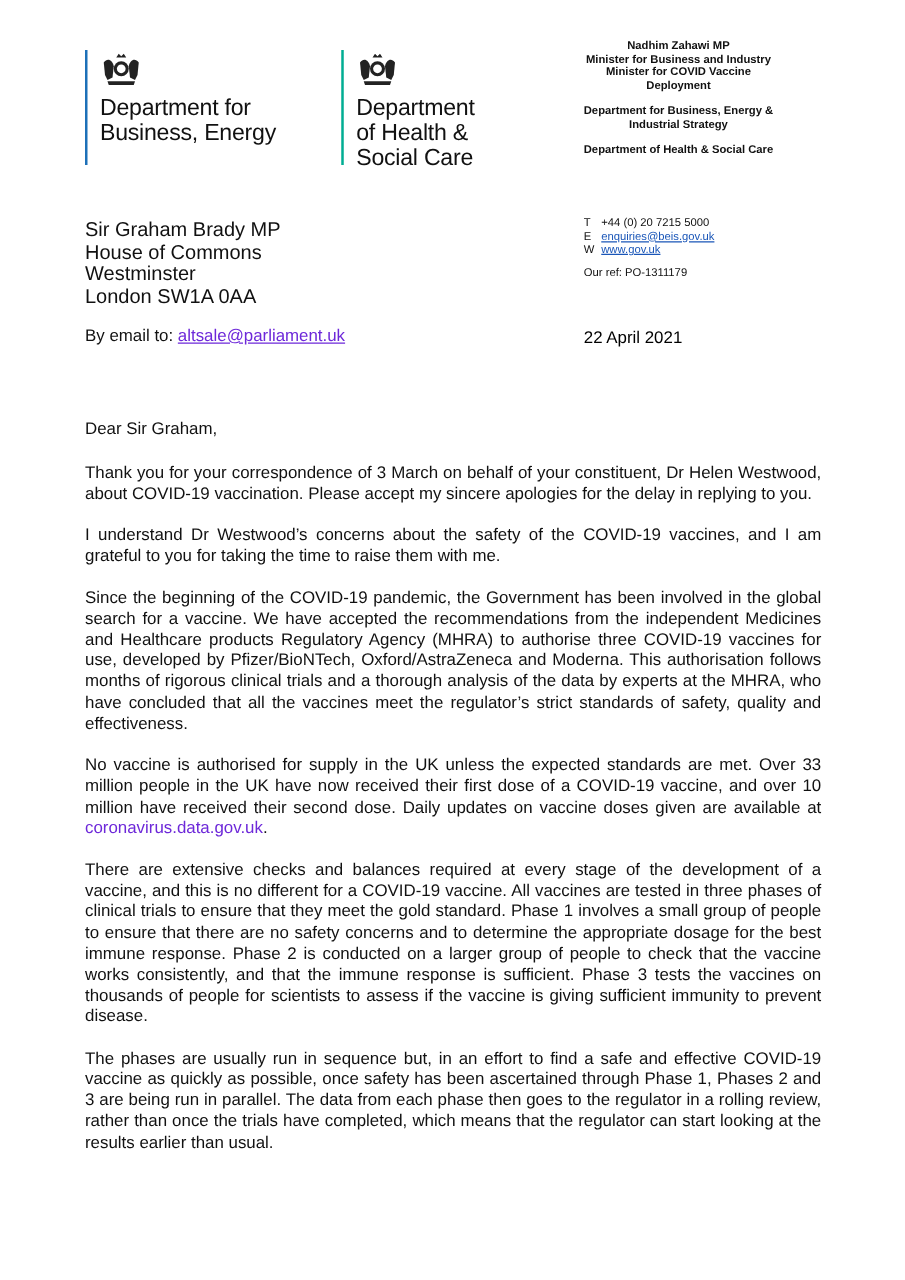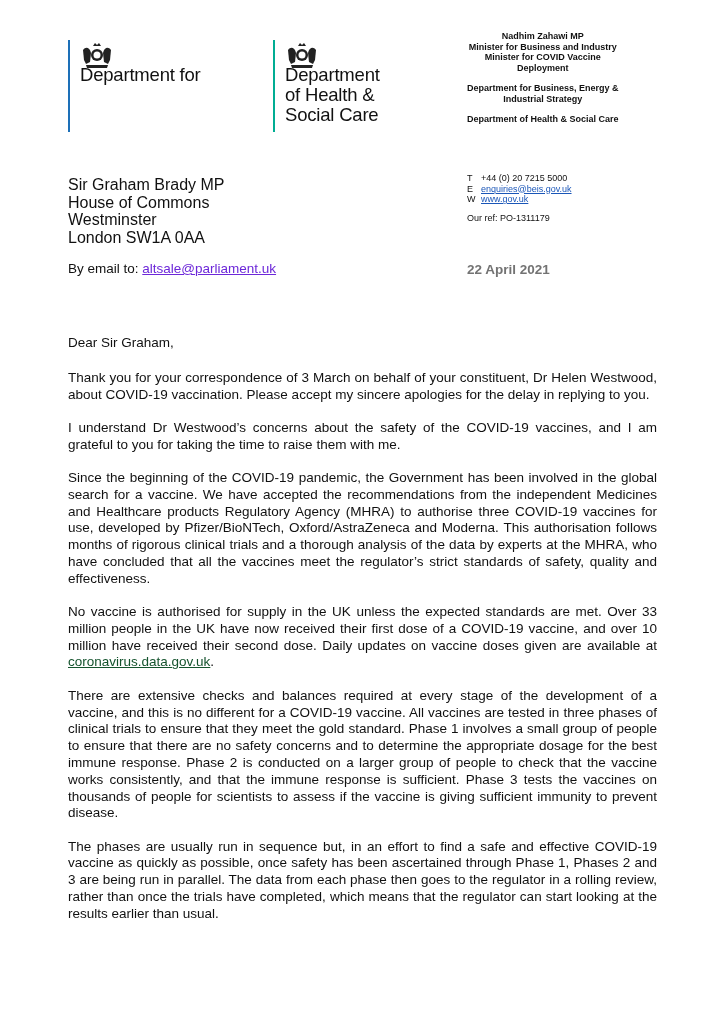--- a/index.html
+++ b/index.html
@@ -1,55 +1,56 @@
 <!DOCTYPE html>
 <html><head>
 <meta charset="utf-8">
 <style>
   html, body { margin: 0; padding: 0; background: #ffffff; }
   body { width: 724px; height: 1024px; position: relative; overflow: hidden;
          font-family: "Liberation Sans", sans-serif; color: #1a1a1a; }
   .logo { position: absolute; top: 40px; }
   .logo .bar { position: absolute; left: 0; top: 0; width: 2px; height: 92px; }
   .logo .crest { position: absolute; left: 12px; top: 0; width: 34px; height: 30px; }
-  .logo .name { position: absolute; left: 12px; top: 25px; font-size: 18.5px; line-height: 20px;
+  .logo .name { position: absolute; left: 12px; top: 36px; font-size: 18.5px; line-height: 20px;
                 color: #111; white-space: nowrap; letter-spacing: -0.2px; }
   #logo-beis { left: 68px; }
   #logo-dhsc { left: 273px; }
   .minister { position: absolute; left: 467px; top: 31px; font-size: 9px; line-height: 10.5px; font-weight: bold; color: #111; text-align: center; }
   .minister .gap { height: 10px; }
   .contact { position: absolute; left: 467px; top: 173px; font-size: 9px; line-height: 10.5px; color: #111; }
   .contact .row { display: flex; }
   .contact .k { width: 14px; }
   .contact a { color: #1a56b8; text-decoration: underline; }
   .contact .ref { margin-top: 8px; }
-  .date { position: absolute; left: 467px; top: 262px; font-size: 13.5px; color: #737373; font-weight: bold; }
+  .date { position: absolute; left: 467px; top: 262px; font-size: 13.5px; color: #000000; }
   .address { position: absolute; left: 68px; top: 176px; font-size: 16px; line-height: 17.5px; color: #111; }
   .byemail { position: absolute; left: 68px; top: 261px; font-size: 13.5px; color: #111; }
   .byemail a { color: #6d28d9; text-decoration: underline; }
   .body { position: absolute; left: 68px; top: 335px; width: 589px; font-size: 13.5px; line-height: 16.8px; color: #111; }
   .body p { margin: 0 0 16.5px 0; text-align: justify; }
   .body p.salutation { margin-bottom: 18px; }
-  .body a { color: #14532d; text-decoration: underline; }
+  .body a { color: #6d28d9; }
 </style>
 </head>
 <body>
 
 <div class="logo" id="logo-beis">
   <div class="bar" style="background:#1d70b8"></div>
   <svg class="crest" viewBox="0 0 34 30">
     <circle cx="17" cy="15" r="6" fill="#222"></circle>
     <circle cx="17" cy="15" r="3.5" fill="#fff"></circle>
     <path d="M13 6 L15 3 L17 5 L19 3 L21 6 Z" fill="#222"></path>
     <path d="M3 10 C6 6 10 8 11 13 L10 22 L6 24 L4 20 Z" fill="#222"></path>
     <path d="M31 10 C28 6 24 8 23 13 L24 22 L28 24 L30 20 Z" fill="#222"></path>
     <path d="M6 25 L28 25 L27 28 L7 28 Z" fill="#222"></path>
   </svg>
   <div class="name">
     <div>Department for</div>
+    <div>Business, Energy</div>
   </div>
 </div>
 
 <div class="logo" id="logo-dhsc">
   <div class="bar" style="background:#00ad93"></div>
   <svg class="crest" viewBox="0 0 34 30">
     <circle cx="17" cy="15" r="6" fill="#222"></circle>
     <circle cx="17" cy="15" r="3.5" fill="#fff"></circle>
     <path d="M13 6 L15 3 L17 5 L19 3 L21 6 Z" fill="#222"></path>
     <path d="M3 10 C6 6 10 8 11 13 L10 22 L6 24 L4 20 Z" fill="#222"></path>

